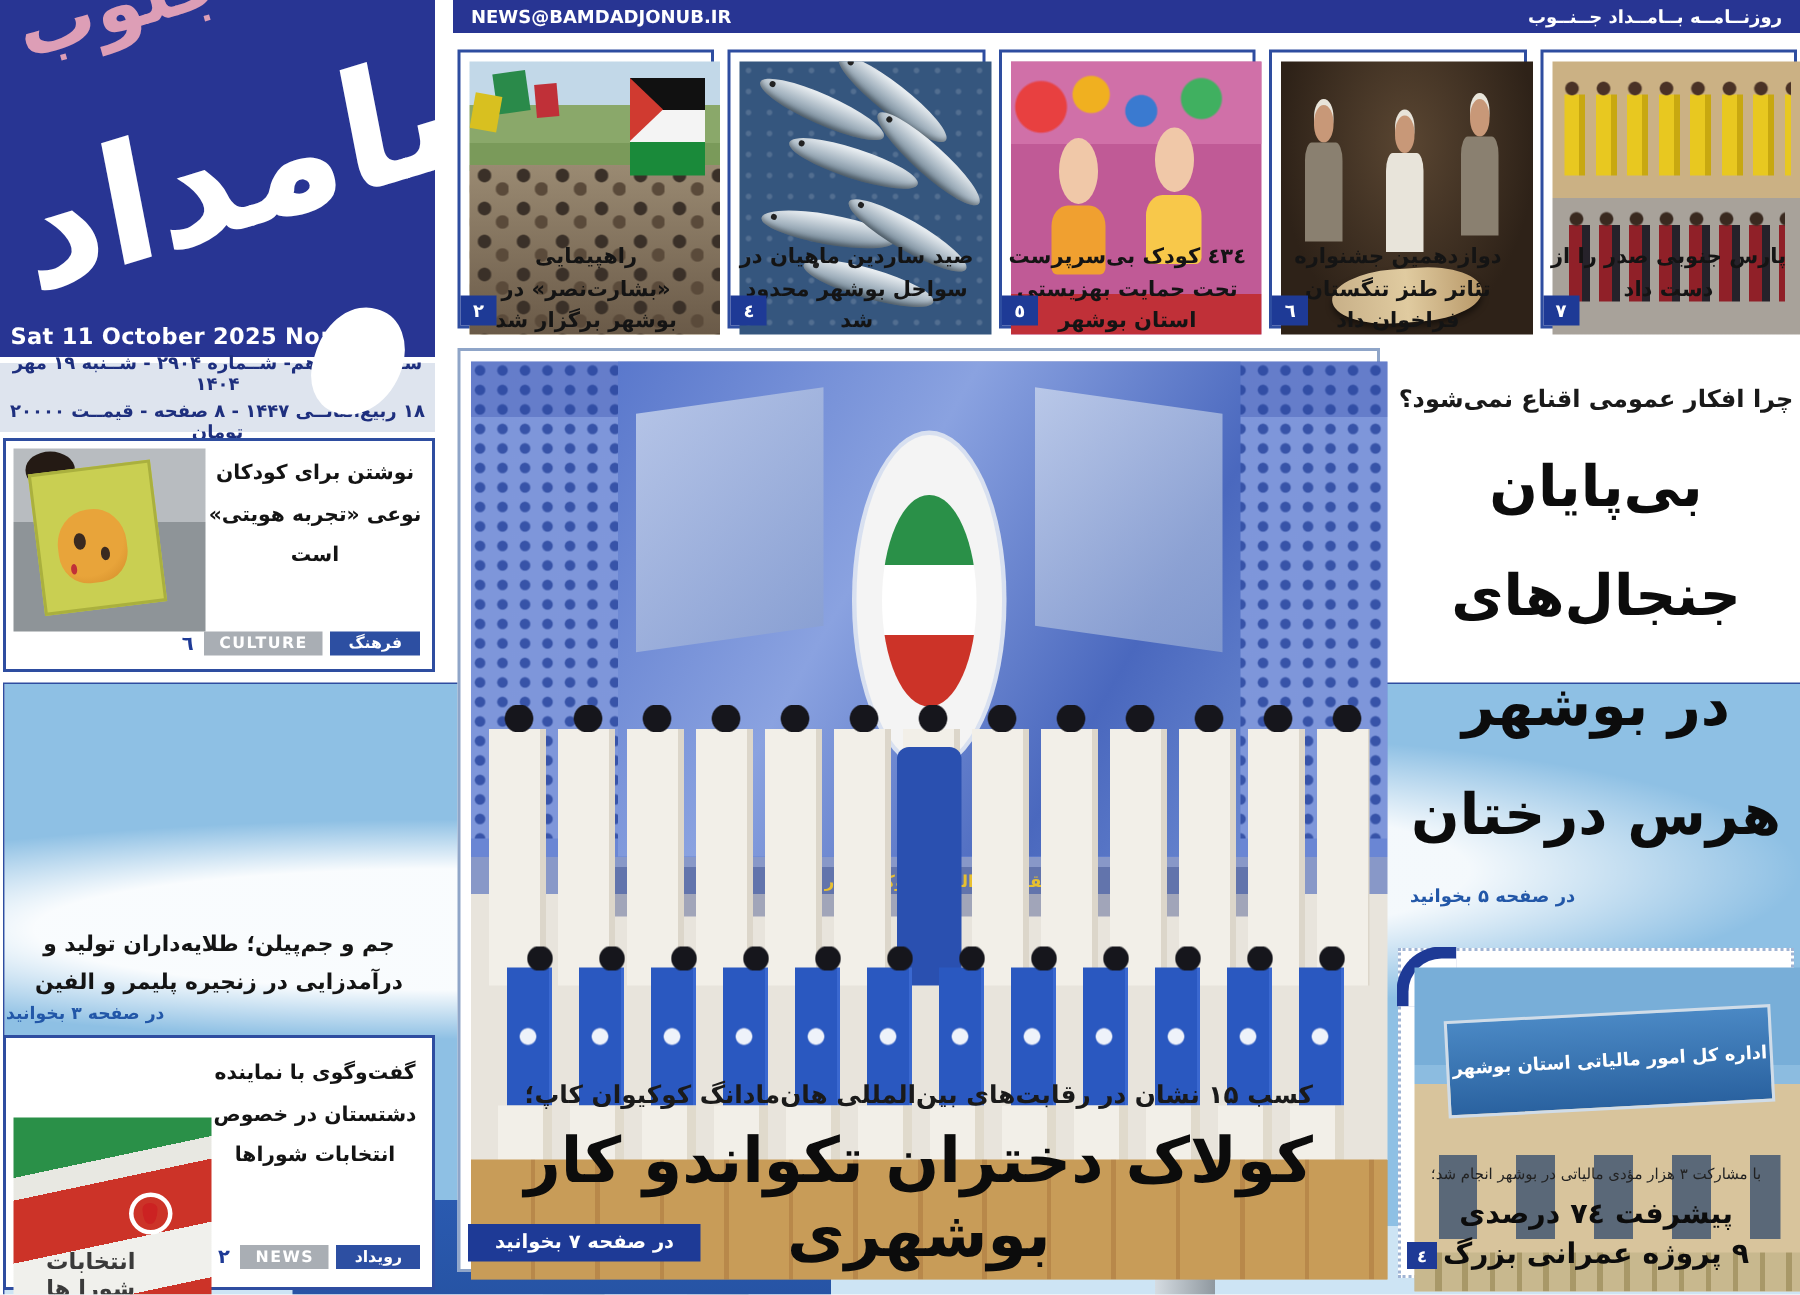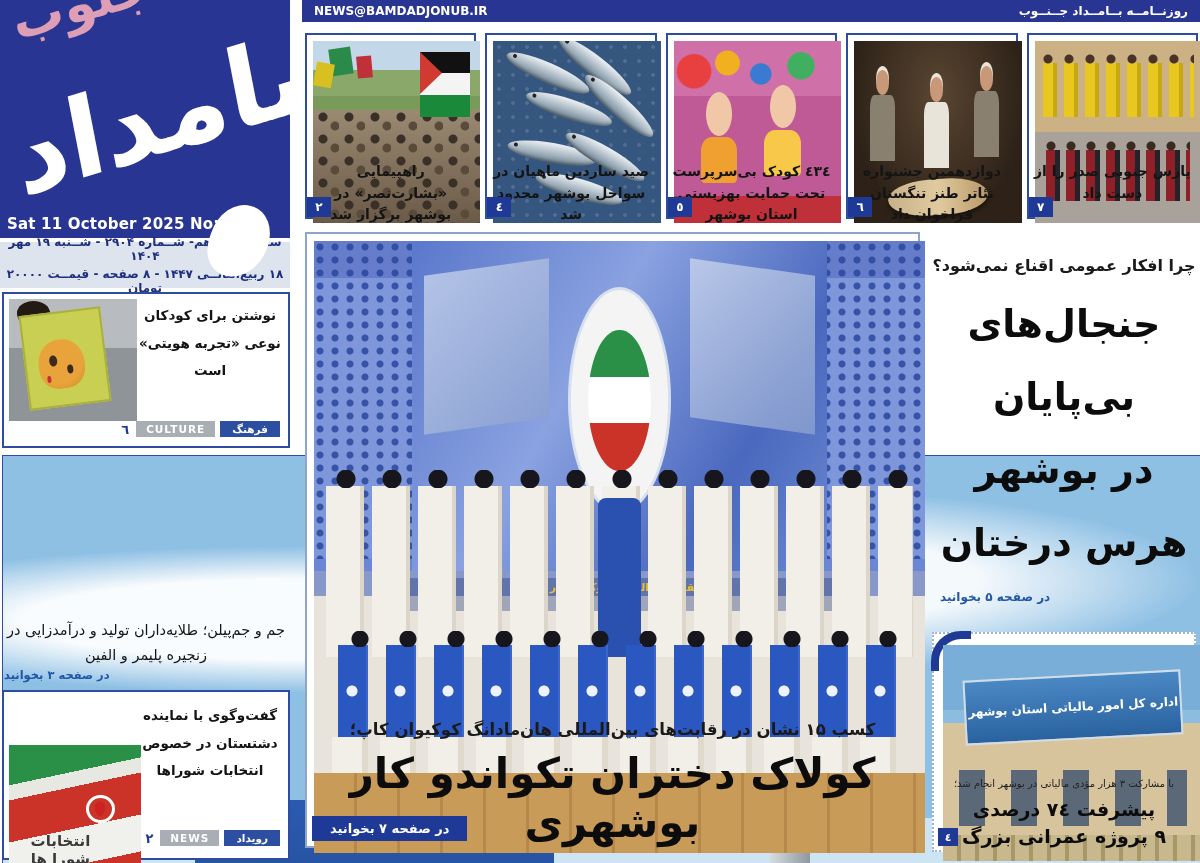--- a/index.html
+++ b/index.html
@@ -46,21 +46,21 @@
   .card1 .card-head { top:8px; }
   .card3 .card-head { top:10px; }
   .tags { position:absolute; display:flex; direction:rtl; gap:5px; align-items:center; }
   .card1 .tags { right:8px; bottom:9px; }
   .card3 .tags { right:8px; bottom:12px; }
   .tag-fa { background:#2d4fa2; color:#fff; font-size:10.5px; font-weight:bold; padding:2px 12px; }
   .tag-en { background:#a9aeb4; color:#fff; font-size:10.5px; font-weight:bold; padding:2px 10px; letter-spacing:1px; }
   .tag-num { color:#1e3a96; font-weight:bold; font-size:13px; padding:0 2px; }
 
   .photo2 { position:absolute; left:2px; top:455px; width:288px; height:158px; border:1px solid #2e4da0; overflow:hidden; }
-  .head2 { position:absolute; left:2px; top:618px; width:288px; text-align:center; font-weight:normal;
+  .head2 { position:absolute; left:2px; top:618px; width:288px; text-align:center; font-weight:bold;
            font-size:14.5px; line-height:1.7; color:#141414; }
   .link2 { position:absolute; left:4px; top:668px; font-size:11.5px; font-weight:bold; color:#2257a8; }
 
   
   .main-box { position:absolute; left:305px; top:232px; width:615px; height:616px; border:2px solid #8fa5c8; background:#fff; }
   .main-photo { position:absolute; left:7px; top:7px; width:597px; height:462px; overflow:hidden; }
   .main-kicker { position:absolute; left:10px; right:10px; top:486px; text-align:center;
                  font-size:16.5px; font-weight:bold; color:#1a1a1a; }
   .main-headline { position:absolute; left:10px; right:10px; top:515px; text-align:center;
                    font-size:42px; font-weight:bold; color:#0c0c0c; }
@@ -344,22 +344,22 @@
       <div class="row-front"></div>
       <div class="floor"></div>
     </div>
     <div class="main-kicker" dir="rtl">کسب ۱۵ نشان در رقابت‌های بین‌المللی هان‌مادانگ کوکیوان کاپ؛</div>
     <div class="main-headline" dir="rtl">کولاک دختران تکواندو کار بوشهری</div>
     <div class="main-badge" dir="rtl">در صفحه ۷ بخوانید</div>
   </div>
 
   <div class="right-kicker" dir="rtl">چرا افکار عمومی اقناع نمی‌شود؟</div>
   <div class="right-headline" dir="rtl">
+    <div>بی‌پایان</div>
     <div>جنجال‌های</div>
-    <div>بی‌پایان</div>
     <div>در بوشهر</div>
     <div>هرس درختان</div>
   </div>
   <div class="right-link" dir="rtl">در صفحه ۵ بخوانید</div>
 
   <div class="dotted-box">
     <div class="corner-arc"></div>
     <div class="tax-photo ph photo-tax">
       <div class="sign" dir="rtl">اداره کل امور مالیاتی استان بوشهر</div>
       <div class="wins"></div>

